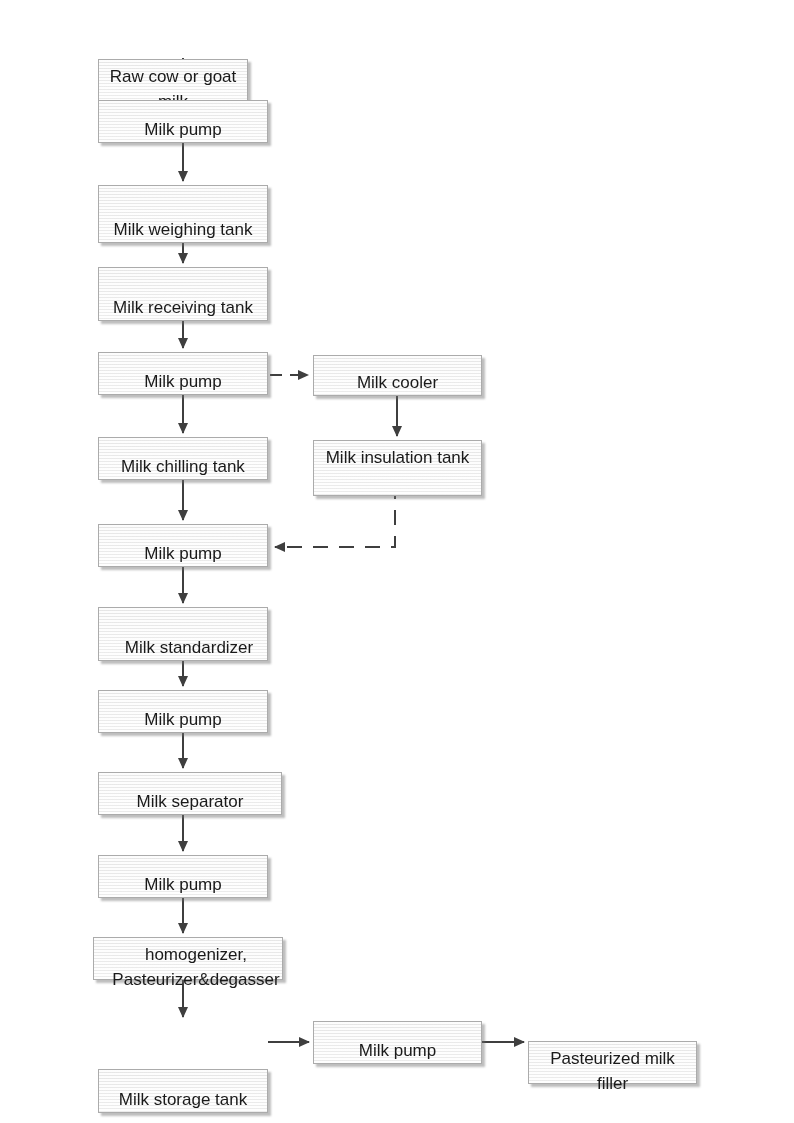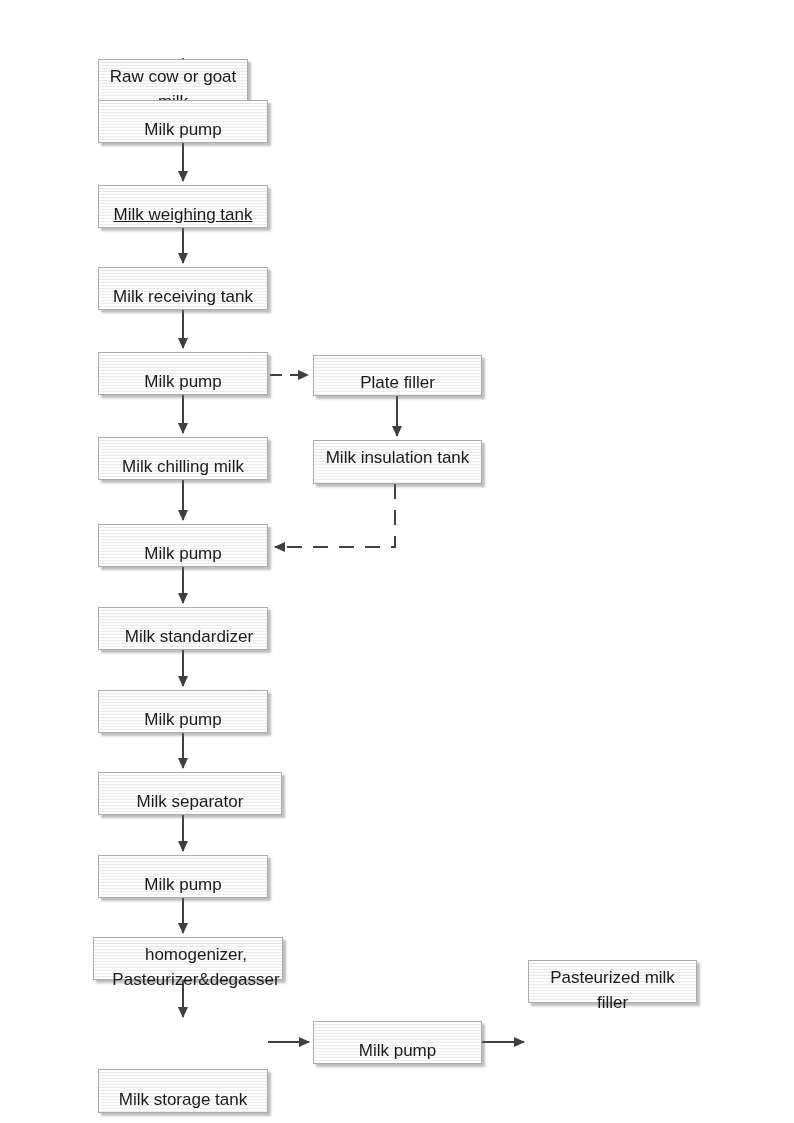--- a/index.html
+++ b/index.html
@@ -29,35 +29,35 @@
     line-height:25px;
     text-align:center;
   }
   .node .label{display:block;}
   .node.two-line{align-items:flex-start;padding-top:4px;}
   .node.two-line .label{max-width:150px;}
   .node.wide .label{max-width:186px;padding-left:16px;}
   
   #n-raw{left:98px;top:15px;width:150px;height:43px;margin-top:44px;}
   #n-pump1{left:98px;top:100px;width:170px;height:43px;}
-  #n-weigh{left:98px;top:185px;width:170px;height:43px;text-decoration:underline;}
-  #n-recv{left:98px;top:267px;width:170px;height:43px;}
+  #n-weigh{left:98px;top:185px;width:170px;height:58px;}
+  #n-recv{left:98px;top:267px;width:170px;height:54px;}
   #n-pump2{left:98px;top:352px;width:170px;height:43px;}
   #n-plate{left:313px;top:355px;width:169px;height:41px;}
   #n-chill{left:98px;top:437px;width:170px;height:43px;}
-  #n-insul{left:313px;top:440px;width:169px;height:44px;}
+  #n-insul{left:313px;top:440px;width:169px;height:56px;}
   #n-pump3{left:98px;top:524px;width:170px;height:43px;}
-  #n-stand{left:98px;top:607px;width:170px;height:43px;padding-left:12px;}
+  #n-stand{left:98px;top:607px;width:170px;height:54px;padding-left:12px;}
   #n-pump4{left:98px;top:690px;width:170px;height:43px;}
   #n-sep{left:98px;top:772px;width:184px;height:43px;}
   #n-pump5{left:98px;top:855px;width:170px;height:43px;}
   #n-homog{left:93px;top:937px;width:190px;height:43px;}
   #n-store{left:98px;top:1069px;width:170px;height:44px;}
   #n-pump6{left:313px;top:1021px;width:169px;height:43px;}
-  #n-fill{left:528px;top:960px;width:169px;height:43px;}
+  #n-fill{left:528px;top:1041px;width:169px;height:43px;}
 </style>
 </head>
 <body>
 
 <div class="canvas">
 
   <svg class="connectors" viewBox="0 0 794 1123" xmlns="http://www.w3.org/2000/svg">
     <defs>
       <marker id="ah" markerUnits="userSpaceOnUse" markerWidth="14" markerHeight="14" refX="10" refY="5" orient="auto">
         <path d="M0,0 L11,5 L0,10 z" fill="#3f3f3f"></path>
@@ -93,24 +93,24 @@
   <div class="node" id="n-weigh">
     <span class="label">Milk weighing tank</span>
   </div>
   <div class="node" id="n-recv">
     <span class="label">Milk receiving tank</span>
   </div>
   <div class="node" id="n-pump2">
     <span class="label">Milk pump</span>
   </div>
   <div class="node" id="n-plate">
-    <span class="label">Plate filler</span>
+    <span class="label">Milk cooler</span>
   </div>
   <div class="node" id="n-chill">
-    <span class="label">Milk chilling milk</span>
+    <span class="label">Milk chilling tank</span>
   </div>
   <div class="node two-line" id="n-insul">
     <span class="label">Milk insulation tank</span>
   </div>
   <div class="node" id="n-pump3">
     <span class="label">Milk pump</span>
   </div>
   <div class="node" id="n-stand">
     <span class="label">Milk standardizer</span>
   </div>

